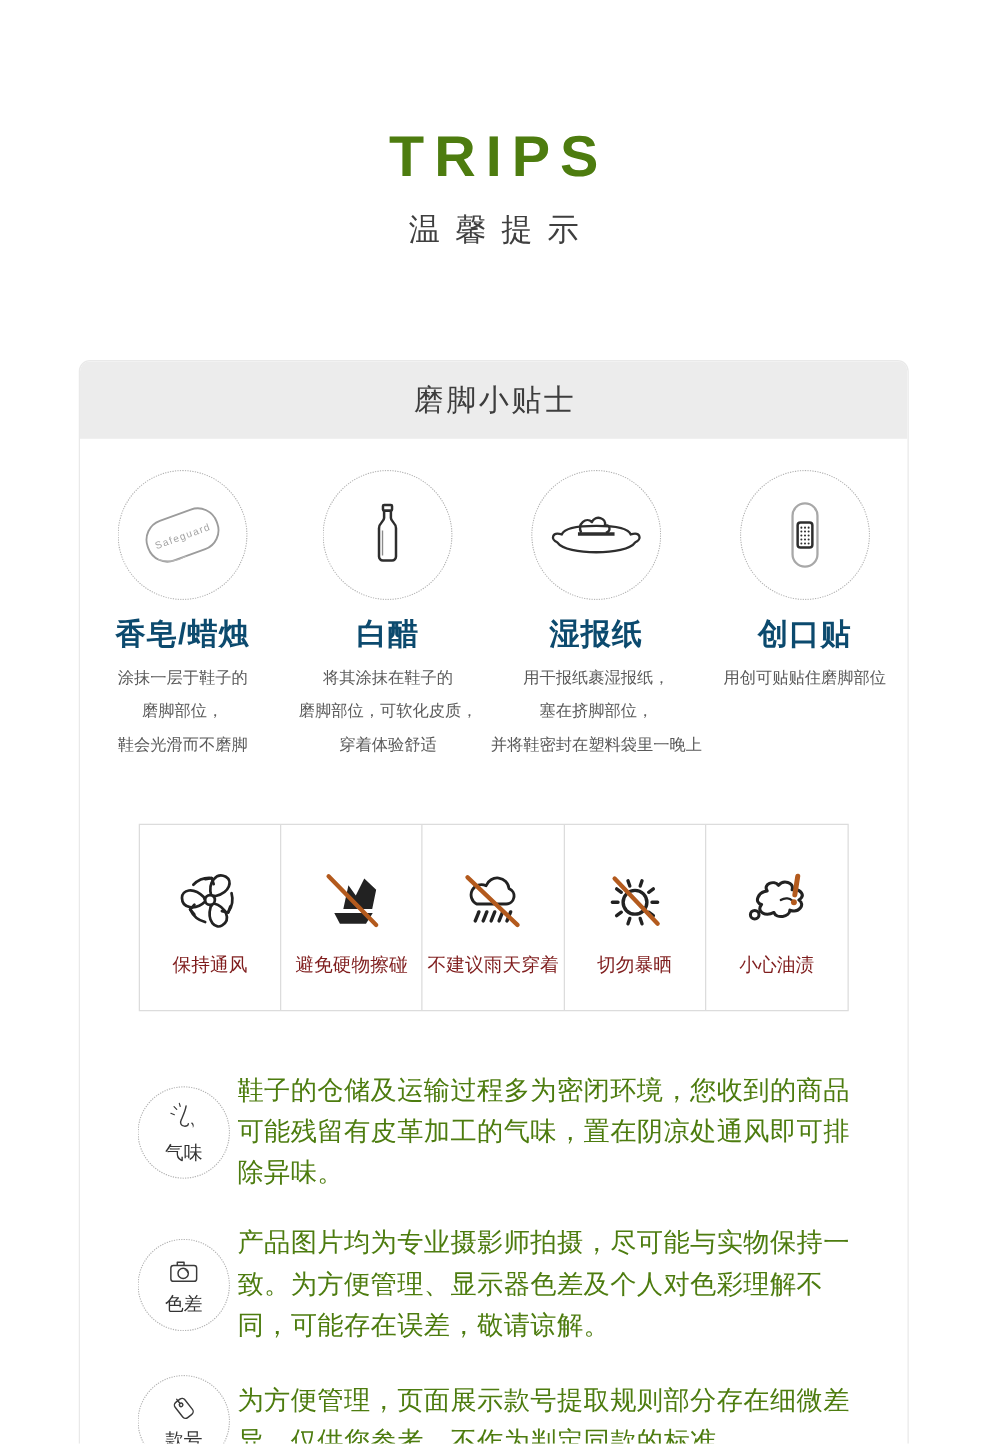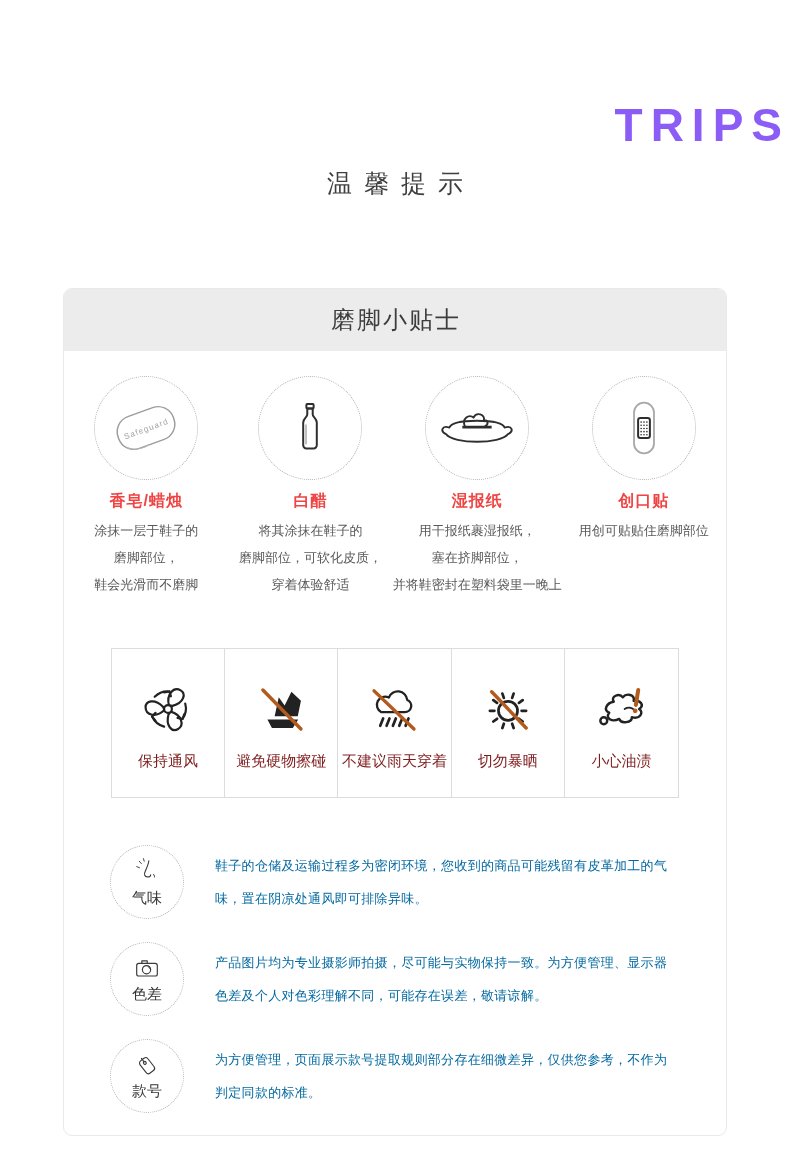--- a/index.html
+++ b/index.html
@@ -1,21 +1,21 @@
 <!DOCTYPE html>
 <html><head>
 <meta charset="utf-8">
 <style>
   * { margin:0; padding:0; box-sizing:border-box; }
   body { background:#ffffff; font-family:"Liberation Sans", sans-serif; }
   .page { position:relative; width:790px; height:1155px; background:#fff; overflow:hidden; margin:0 auto; }
 
   .page-title {
-    margin-top:98px; text-align:right;
-    font-size:46px; font-weight:bold; color:#8b5cf6;
+    margin-top:98px; text-align:center;
+    font-size:46px; font-weight:bold; color:#4d7c0f;
     letter-spacing:8px; padding-left:8px;
   }
   .page-subtitle {
     margin-top:15px; text-align:center;
     font-size:25px; color:#3f3f3f;
     letter-spacing:12px; padding-left:12px;
   }
 
   .card {
     width:664px; margin:88px auto 0;
@@ -29,21 +29,21 @@
   }
 
   
   .remedies { display:grid; grid-template-columns:repeat(4,1fr); padding-top:25px; }
   .remedy { display:flex; flex-direction:column; align-items:center; }
   .remedy-circle {
     width:104px; height:104px; border-radius:50%;
     border:1px dotted #b3b3b3;
     display:flex; align-items:center; justify-content:center;
   }
-  .remedy-title { margin-top:11px; font-size:16px; font-weight:bold; color:#ef4444; letter-spacing:1px; }
+  .remedy-title { margin-top:11px; font-size:24px; font-weight:bold; color:#0c4a6e; letter-spacing:1px; }
   .remedy-desc { margin-top:5px; text-align:center; }
   .remedy-desc div { font-size:13px; color:#595959; line-height:27px; white-space:nowrap; }
 
   
   .warnings {
     margin:50px 47px 0; display:grid; grid-template-columns:repeat(5,1fr);
     border:1px solid #dcdcdc; height:150px;
   }
   .warn-cell {
     border-right:1px solid #dcdcdc;
@@ -56,22 +56,22 @@
   
   .notes { margin:47px 46px 0; display:flex; flex-direction:column; gap:23px; }
   .note { display:flex; align-items:center; }
   .note-circle {
     flex:0 0 auto; width:74px; height:74px; border-radius:50%;
     border:1px dotted #b3b3b3;
     display:flex; flex-direction:column; align-items:center; justify-content:center;font-family:Liberation Serif, serif;
   }
   .note-badge { font-size:15px; color:#333; margin-top:1px; }
   .note-text {
-    margin-left:31px; width:548px;
-    font-size:13px; line-height:33px; color:#0369a1; letter-spacing:0.3px;
+    margin-left:6px; width:548px;
+    font-size:21px; line-height:33px; color:#4d7c0f; letter-spacing:0.3px;
   }
   svg { display:block; }
 </style>
 </head>
 <body>
 
 <div class="page">
 
   <div class="page-title">TRIPS</div>
   <div class="page-subtitle">温馨提示</div>

